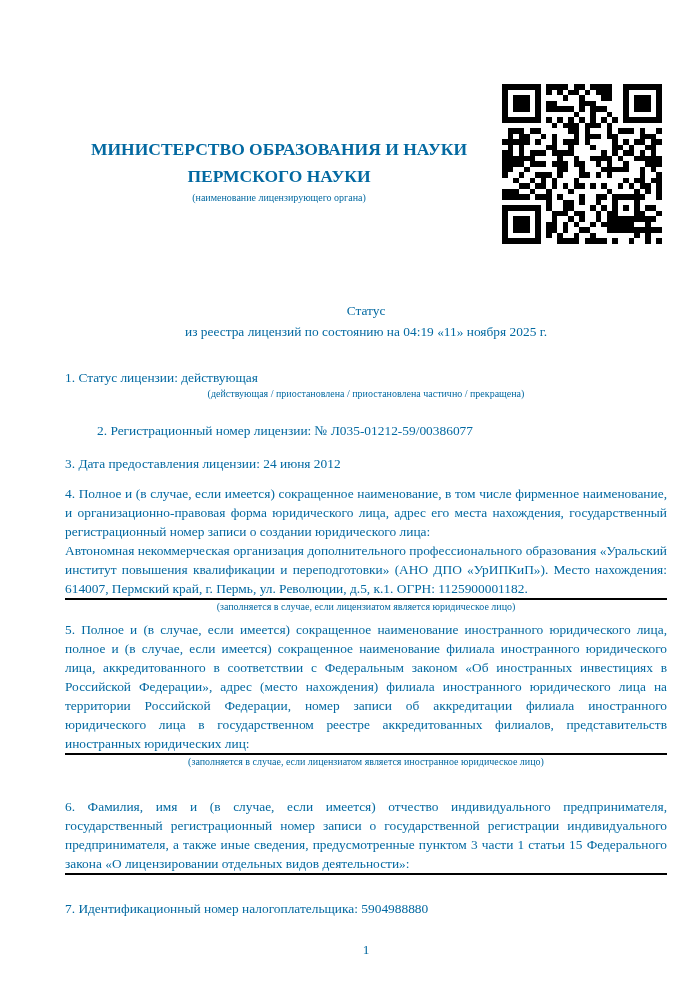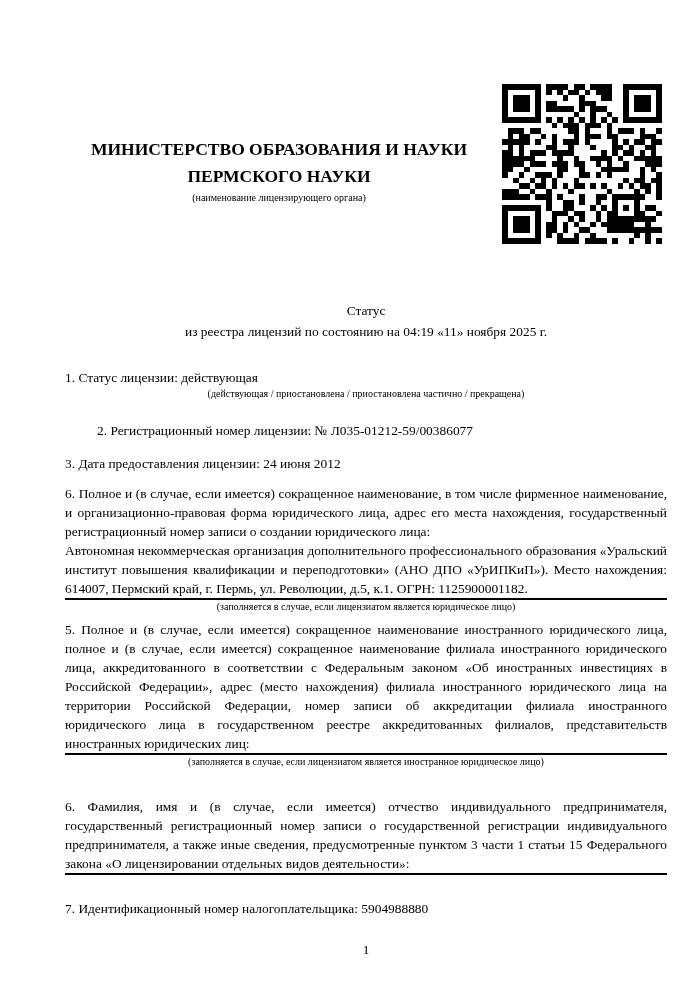--- a/index.html
+++ b/index.html
@@ -1,21 +1,21 @@
 <!DOCTYPE html>
 <html><head>
 <meta charset="utf-8">
 <style>
   html, body { margin: 0; padding: 0; background: #ffffff; }
   .page {
     position: relative;
     width: 700px;
     height: 989px;
     background: #ffffff;
-    color: #000000;
+    color: #0369a1;
     font-family: "Liberation Serif", serif;
     box-sizing: border-box;
     padding: 0 33px 0 65px;
     overflow: hidden;
   }
   .authority {
     margin-top: 136px;
     width: 428px;
     text-align: center;
   }
@@ -516,21 +516,21 @@
     <div>из реестра лицензий по состоянию на 04:19 «11» ноября 2025 г.</div>
   </div>
 
   <div class="item mt26">1. Статус лицензии: действующая</div>
   <div class="center-caption">(действующая / приостановлена / приостановлена частично / прекращена)</div>
 
   <div class="item mt21">2. Регистрационный номер лицензии: № Л035-01212-59/00386077</div>
 
   <div class="item mt14">3. Дата предоставления лицензии: 24 июня 2012</div>
 
-  <div class="item just mt11">6. Полное и (в случае, если имеется) сокращенное наименование, в том числе фирменное наименование, и организационно-правовая форма юридического лица, адрес его места нахождения, государственный регистрационный номер записи о создании юридического лица:</div>
+  <div class="item just mt11">4. Полное и (в случае, если имеется) сокращенное наименование, в том числе фирменное наименование, и организационно-правовая форма юридического лица, адрес его места нахождения, государственный регистрационный номер записи о создании юридического лица:</div>
   <div class="item just">Автономная некоммерческая организация дополнительного профессионального образования «Уральский институт повышения квалификации и переподготовки» (АНО ДПО «УрИПКиП»). Место нахождения: 614007, Пермский край, г. Пермь, ул. Революции, д.5, к.1. ОГРН: 1125900001182.</div>
   <div class="rule"></div>
   <div class="center-caption">(заполняется в случае, если лицензиатом является юридическое лицо)</div>
 
   <div class="item just mt7">5. Полное и (в случае, если имеется) сокращенное наименование иностранного юридического лица, полное и (в случае, если имеется) сокращенное наименование филиала иностранного юридического лица, аккредитованного в соответствии с Федеральным законом «Об иностранных инвестициях в Российской Федерации», адрес (место нахождения) филиала иностранного юридического лица на территории Российской Федерации, номер записи об аккредитации филиала иностранного юридического лица в государственном реестре аккредитованных филиалов, представительств иностранных юридических лиц:</div>
   <div class="rule"></div>
   <div class="center-caption">(заполняется в случае, если лицензиатом является иностранное юридическое лицо)</div>
 
   <div class="item just mt29">6. Фамилия, имя и (в случае, если имеется) отчество индивидуального предпринимателя, государственный регистрационный номер записи о государственной регистрации индивидуального предпринимателя, а также иные сведения, предусмотренные пунктом 3 части 1 статьи 15 Федерального закона «О лицензировании отдельных видов деятельности»:</div>
   <div class="rule"></div>

